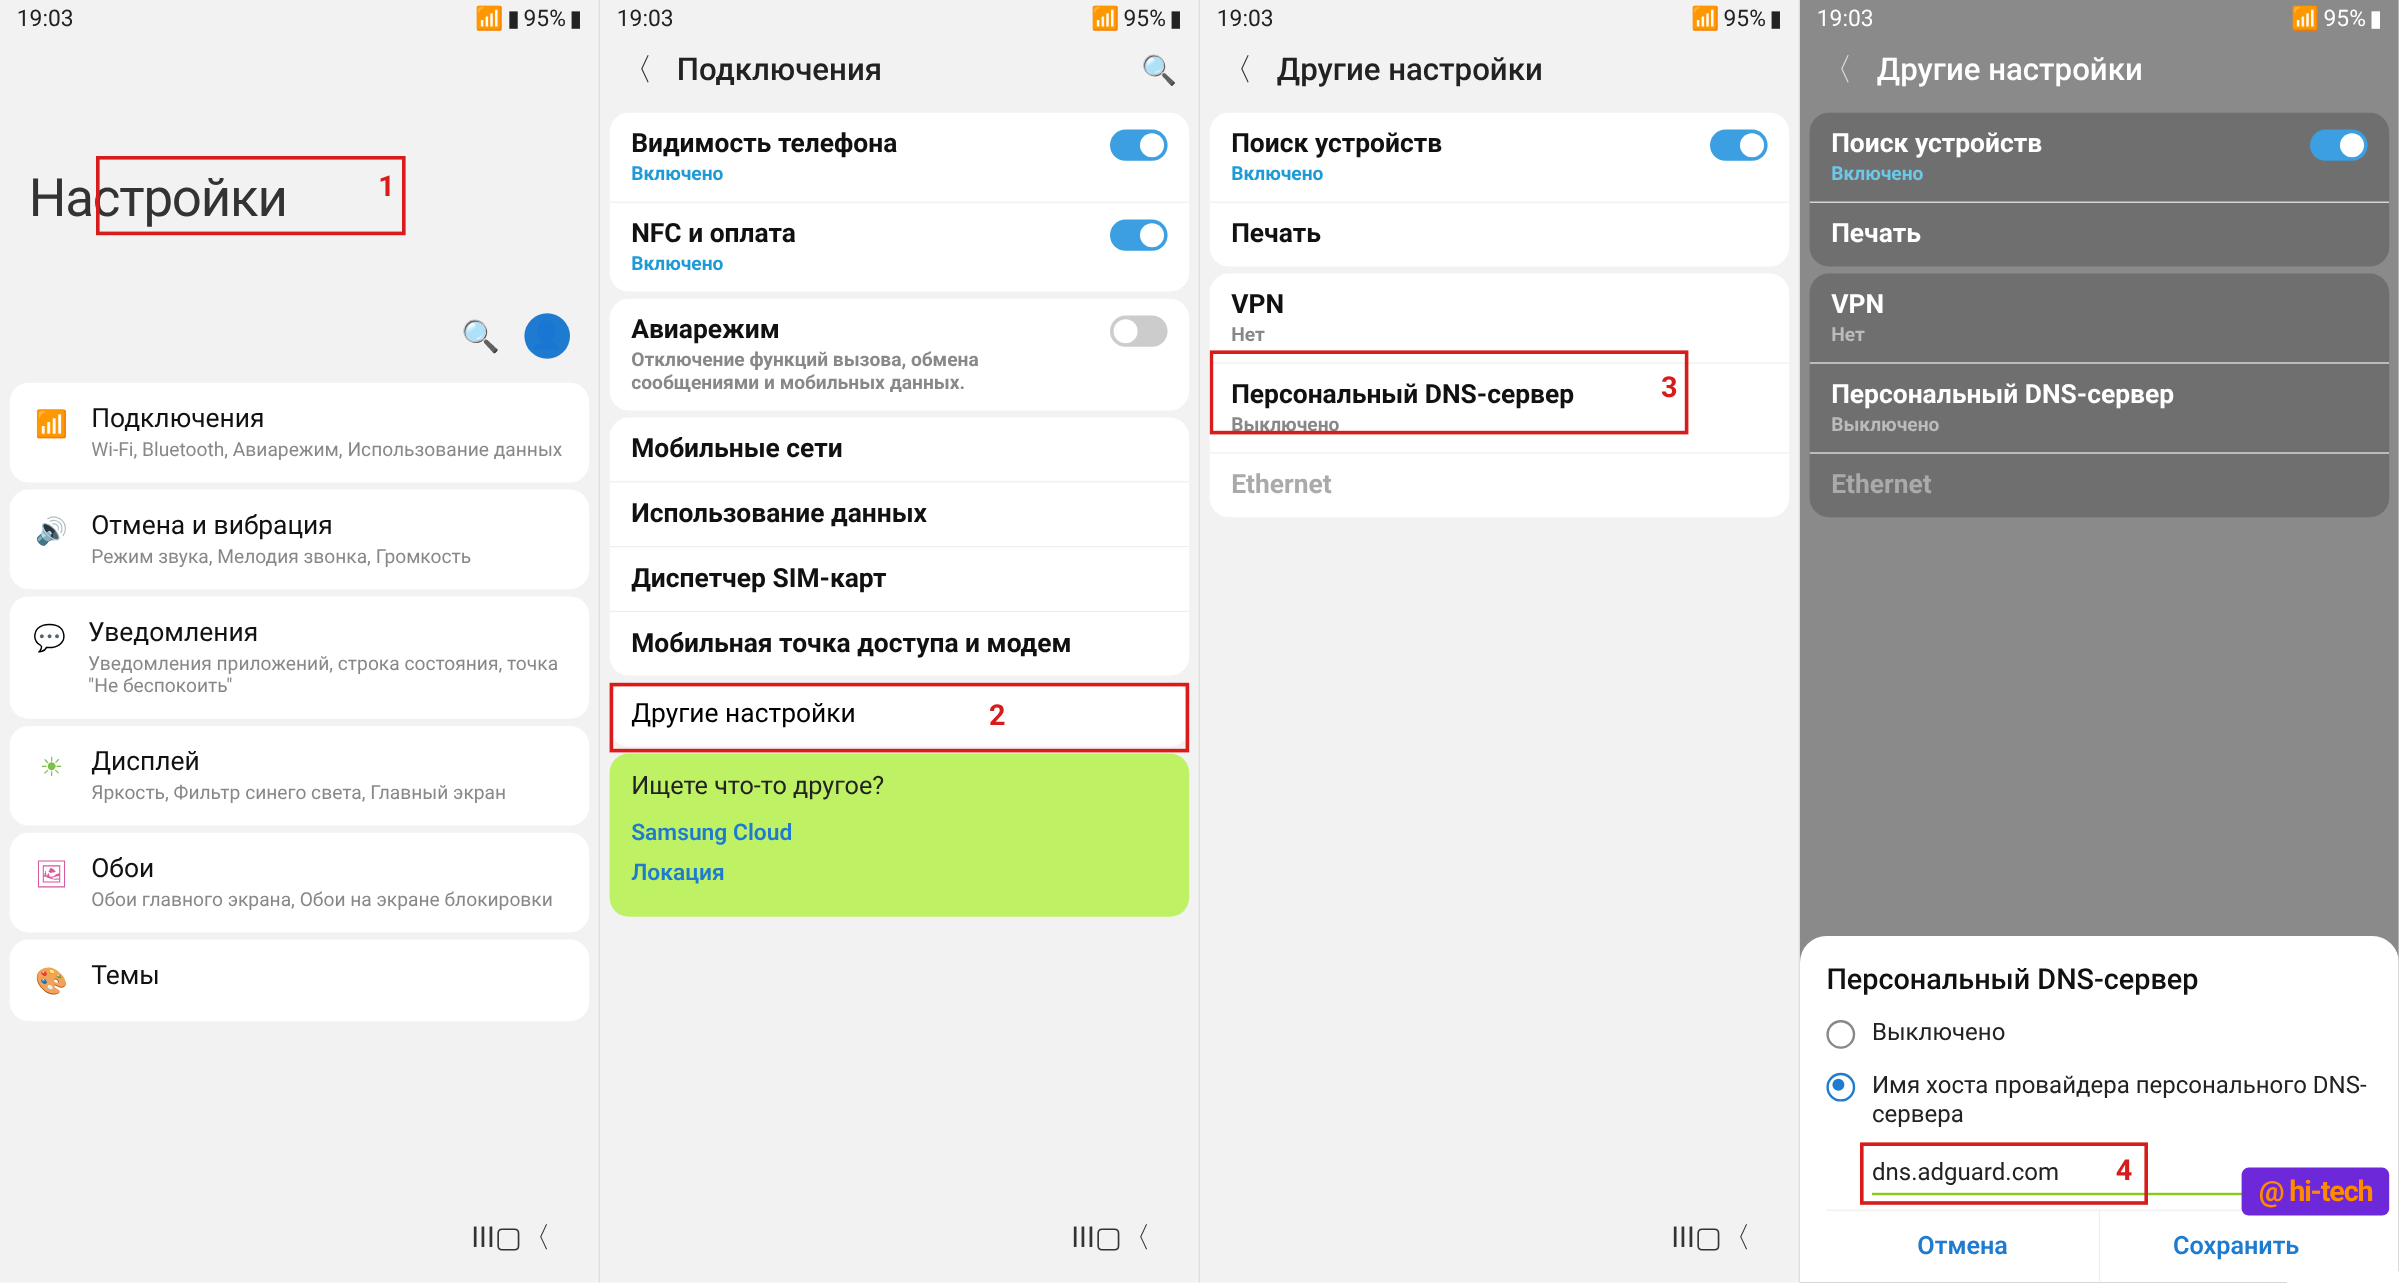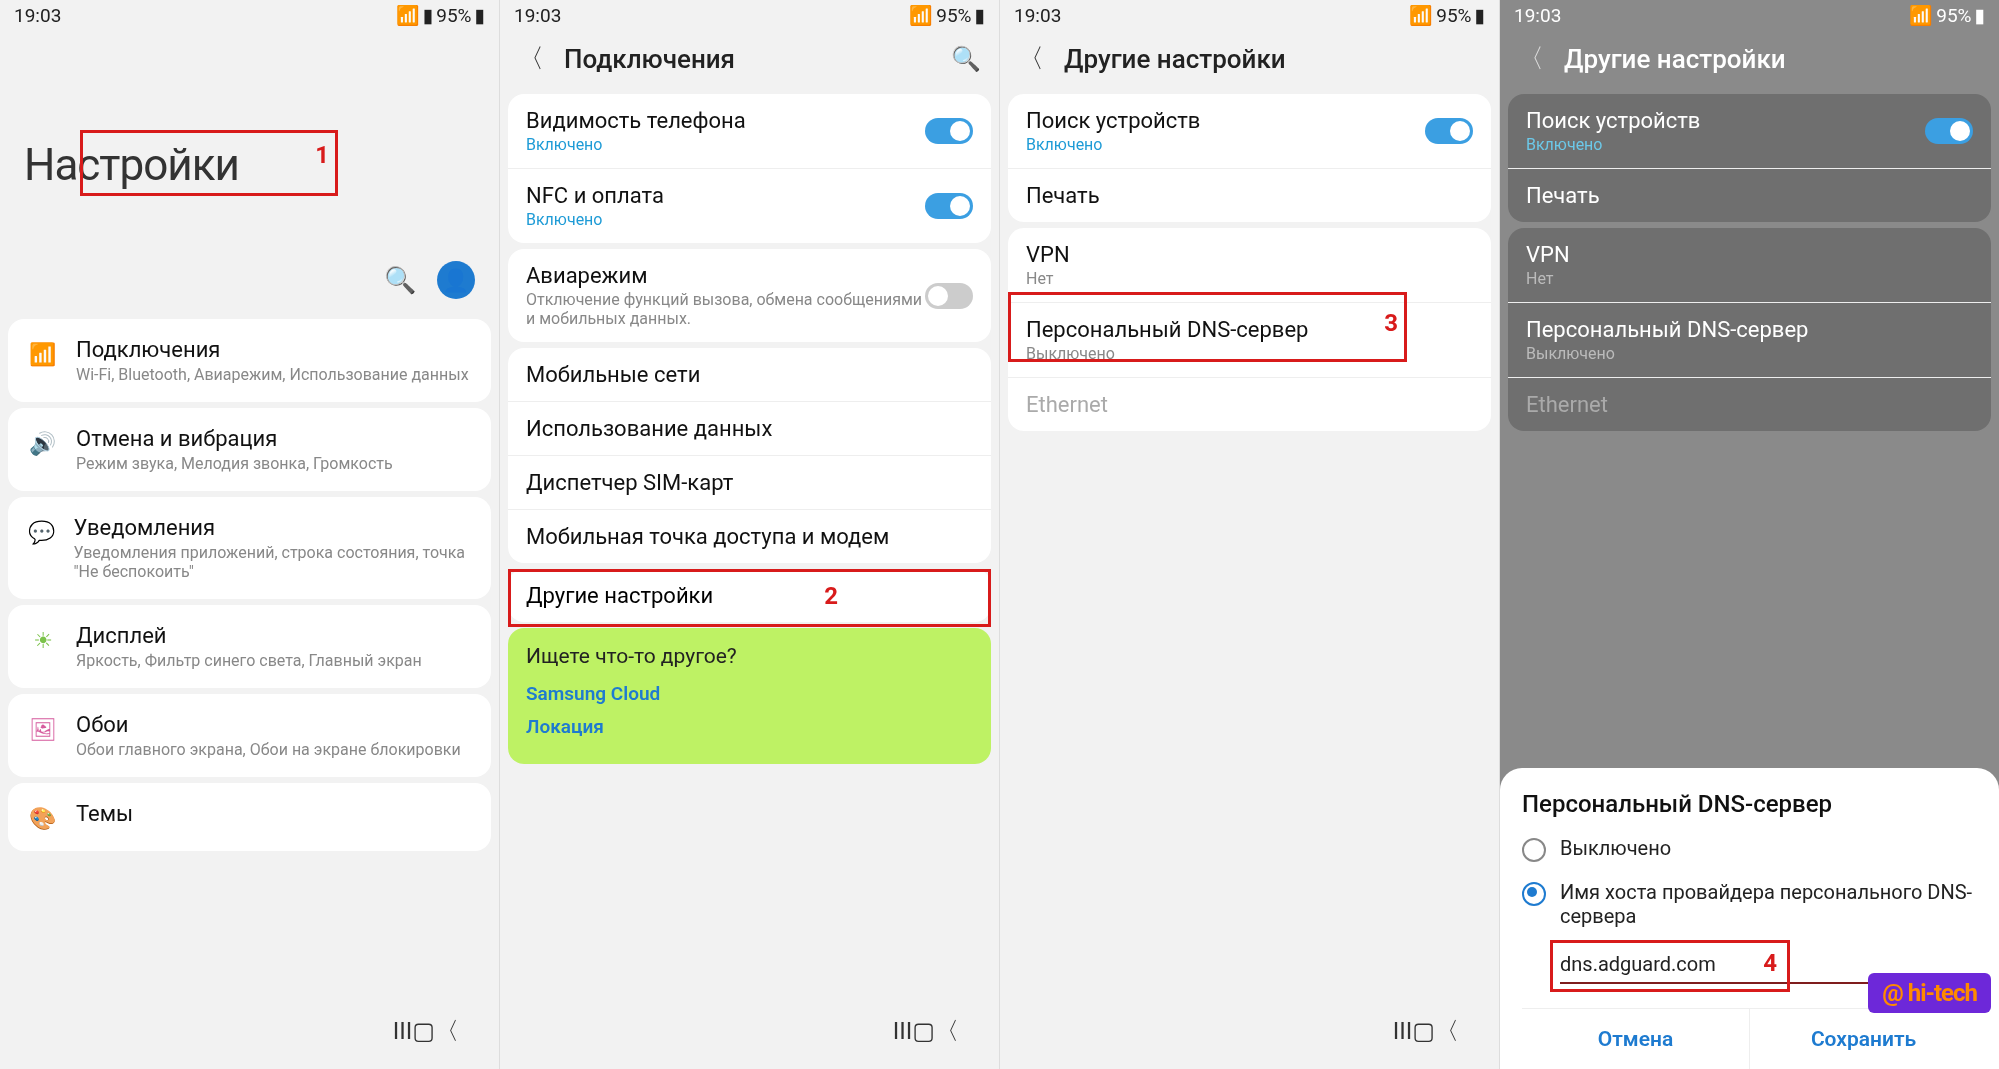--- a/index.html
+++ b/index.html
@@ -10,21 +10,21 @@
 .status{display:flex;justify-content:space-between;align-items:flex-start;padding:4px 14px 2px;font-size:19px;color:#222;}
 .status .rt{display:flex;align-items:center;gap:3px;}
 .dim .status{color:#fff;}
 .header{display:flex;align-items:center;gap:20px;padding:12px 18px;}
 .header h2{margin:0;font-size:26px;font-weight:500;color:#222;}
 .dim .header h2{color:#fff;}
 .back{font-size:26px;color:#333;}
 .dim .back{color:#ddd;}
 .card{background:#fff;border-radius:16px;margin:6px 8px;overflow:hidden;}
 .dim .card{background:#6f6f6f;}
-.item{display:flex;align-items:center;padding:14px 18px;border-bottom:1px solid #eee;}
+.item{display:flex;align-items:flex-start;padding:14px 18px;border-bottom:1px solid #eee;font-weight:bold;}
 .item:last-child{border-bottom:none;}
 .item .txt{flex:1;}
 .item .t{font-size:22px;color:#111;}
 .item .s{font-size:16px;color:#888;margin-top:2px;}
 .item .s.on{color:#1e9bd6;}
 .dim .item .t{color:#fff;}
 .dim .item .s{color:#bbb;}
 .dim .item .s.on{color:#6cc8e8;}
 .item.dis .t{color:#aaa;}
 .toggle{width:48px;height:26px;border-radius:13px;background:#ccc;position:relative;}
@@ -47,22 +47,22 @@
 .mitem .ic2{width:30px;height:30px;display:flex;align-items:center;justify-content:center;font-size:22px;margin-top:2px;}
 .mitem .t{font-size:22px;color:#111;}
 .mitem .s{font-size:16px;color:#888;margin-top:3px;}
 .dialog{position:absolute;left:0;right:0;bottom:0;background:#fff;border-radius:22px 22px 0 0;padding:22px 22px 0;z-index:3;}
 .dialog h3{margin:0 0 18px;font-size:24px;color:#111;font-weight:500;}
 .radio{display:flex;align-items:flex-start;gap:14px;margin:18px 0;}
 .radio .c{width:20px;height:20px;border-radius:50%;border:2px solid #888;margin-top:2px;flex:none;}
 .radio.sel .c{border-color:#1e7bd0;}
 .radio.sel .c::after{content:"";display:block;width:10px;height:10px;border-radius:50%;background:#1e7bd0;margin:3px;}
 .radio .l{font-size:20px;color:#222;}
-.inp{margin-left:38px;border-bottom:2px solid #7f1d1d;padding:6px 0;font-size:20px;color:#222;}
-.dbtns{display:flex;border-top:1px solid #eee;margin-top:24px;}
+.inp{margin-left:38px;border-bottom:2px solid #84cc16;padding:6px 0;font-size:20px;color:#222;}
+.dbtns{display:flex;border-top:1px solid #eee;margin-top:12px;}
 .dbtns div{flex:1;text-align:center;padding:18px 0;font-size:21px;font-weight:600;color:#1e7bd0;}
 .dbtns div:first-child{border-right:1px solid #eee;}
 .wm{position:absolute;right:8px;bottom:56px;background:#6d28d9;color:#ff8a00;font-weight:700;font-size:24px;padding:6px 14px;border-radius:6px;z-index:4;letter-spacing:-1px;}
 .scroll{flex:1;overflow:hidden;}
 </style>
 </head>
 <body>
 
 <div class="row">
 

